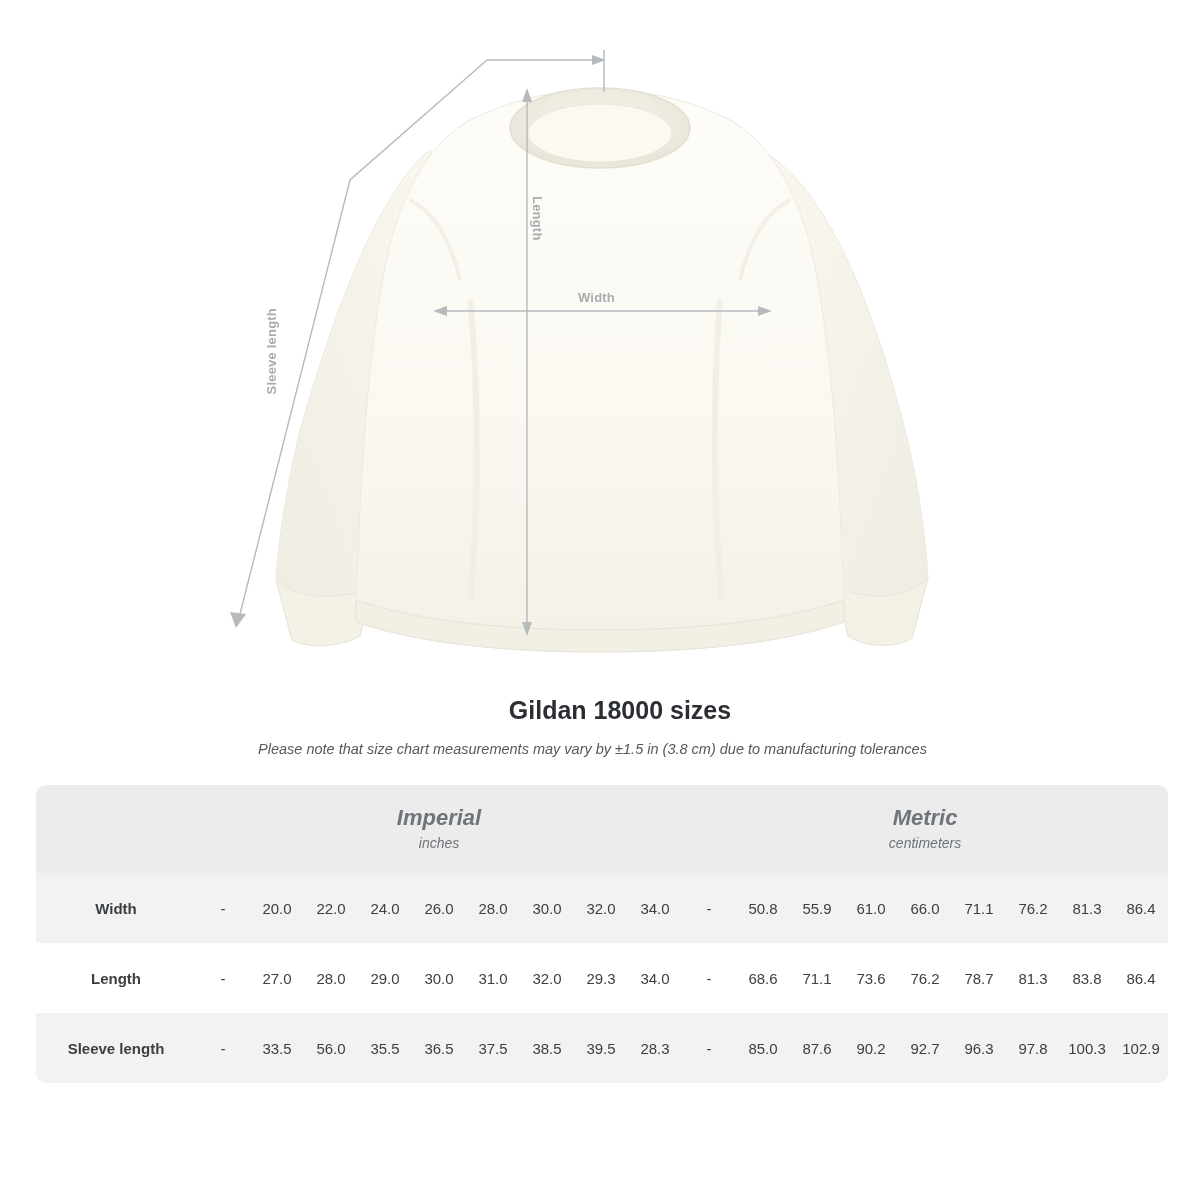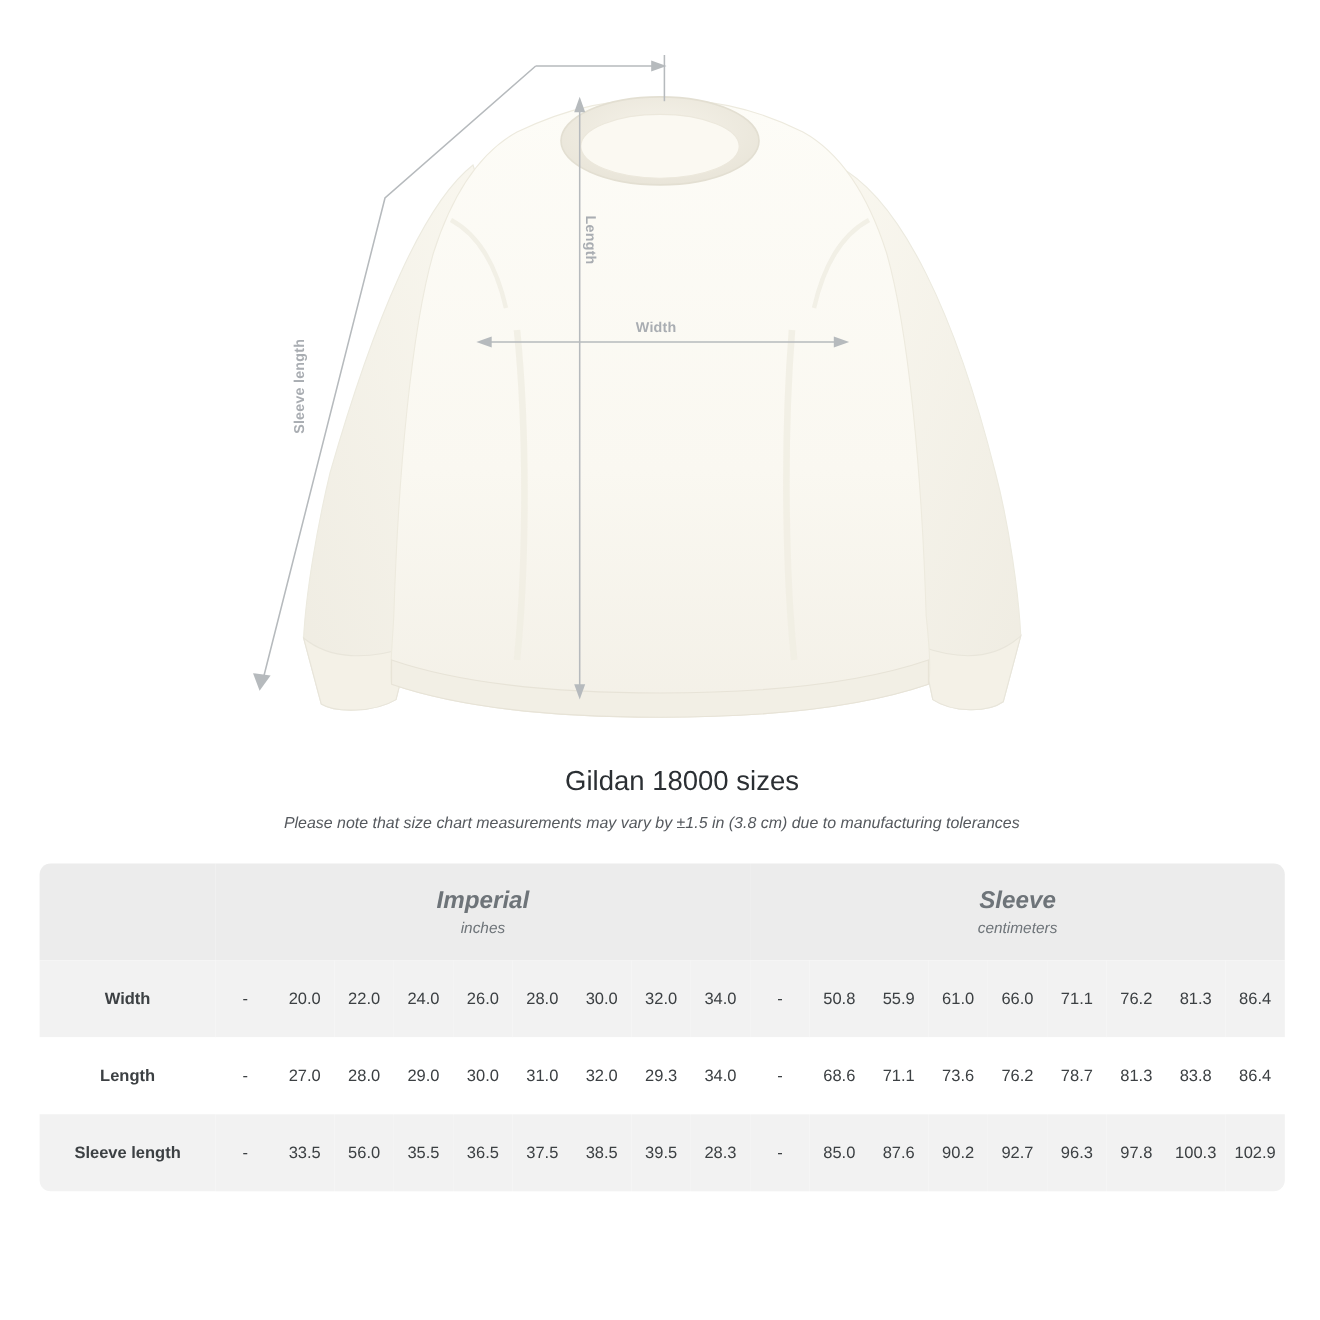--- a/index.html
+++ b/index.html
@@ -44,21 +44,21 @@
     left: 264px; top: 308px;
     writing-mode: vertical-rl;
     transform: rotate(180deg);
     transform-origin: center;
   }
 
   
   .title {
     text-align: center;
     font-size: 25px;
-    font-weight: normal;
+    font-weight: bold;
     color: #2b2f33;
     margin: 6px 0 16px 0;
     padding-left: 40px;
   }
   .subtitle {
     text-align: center;
     font-size: 14.5px;
     font-style: italic;
     color: #55595e;
     margin: 14px 15px 0 0;
@@ -239,21 +239,21 @@
       </colgroup>
 
       <tbody>
           <tr class="unit-row">
         <td></td>
         <td colspan="9">
           <div class="unit-title">Imperial</div>
           <div class="unit-sub">inches</div>
         </td>
         <td colspan="9">
-          <div class="unit-title">Sleeve</div>
+          <div class="unit-title">Metric</div>
           <div class="unit-sub">centimeters</div>
         </td>
       </tr>
 
 
       <tr class="data-row row-shaded">
         <td class="row-label">Width</td>
         <td>-</td>
         <td>20.0</td>
         <td>22.0</td>

